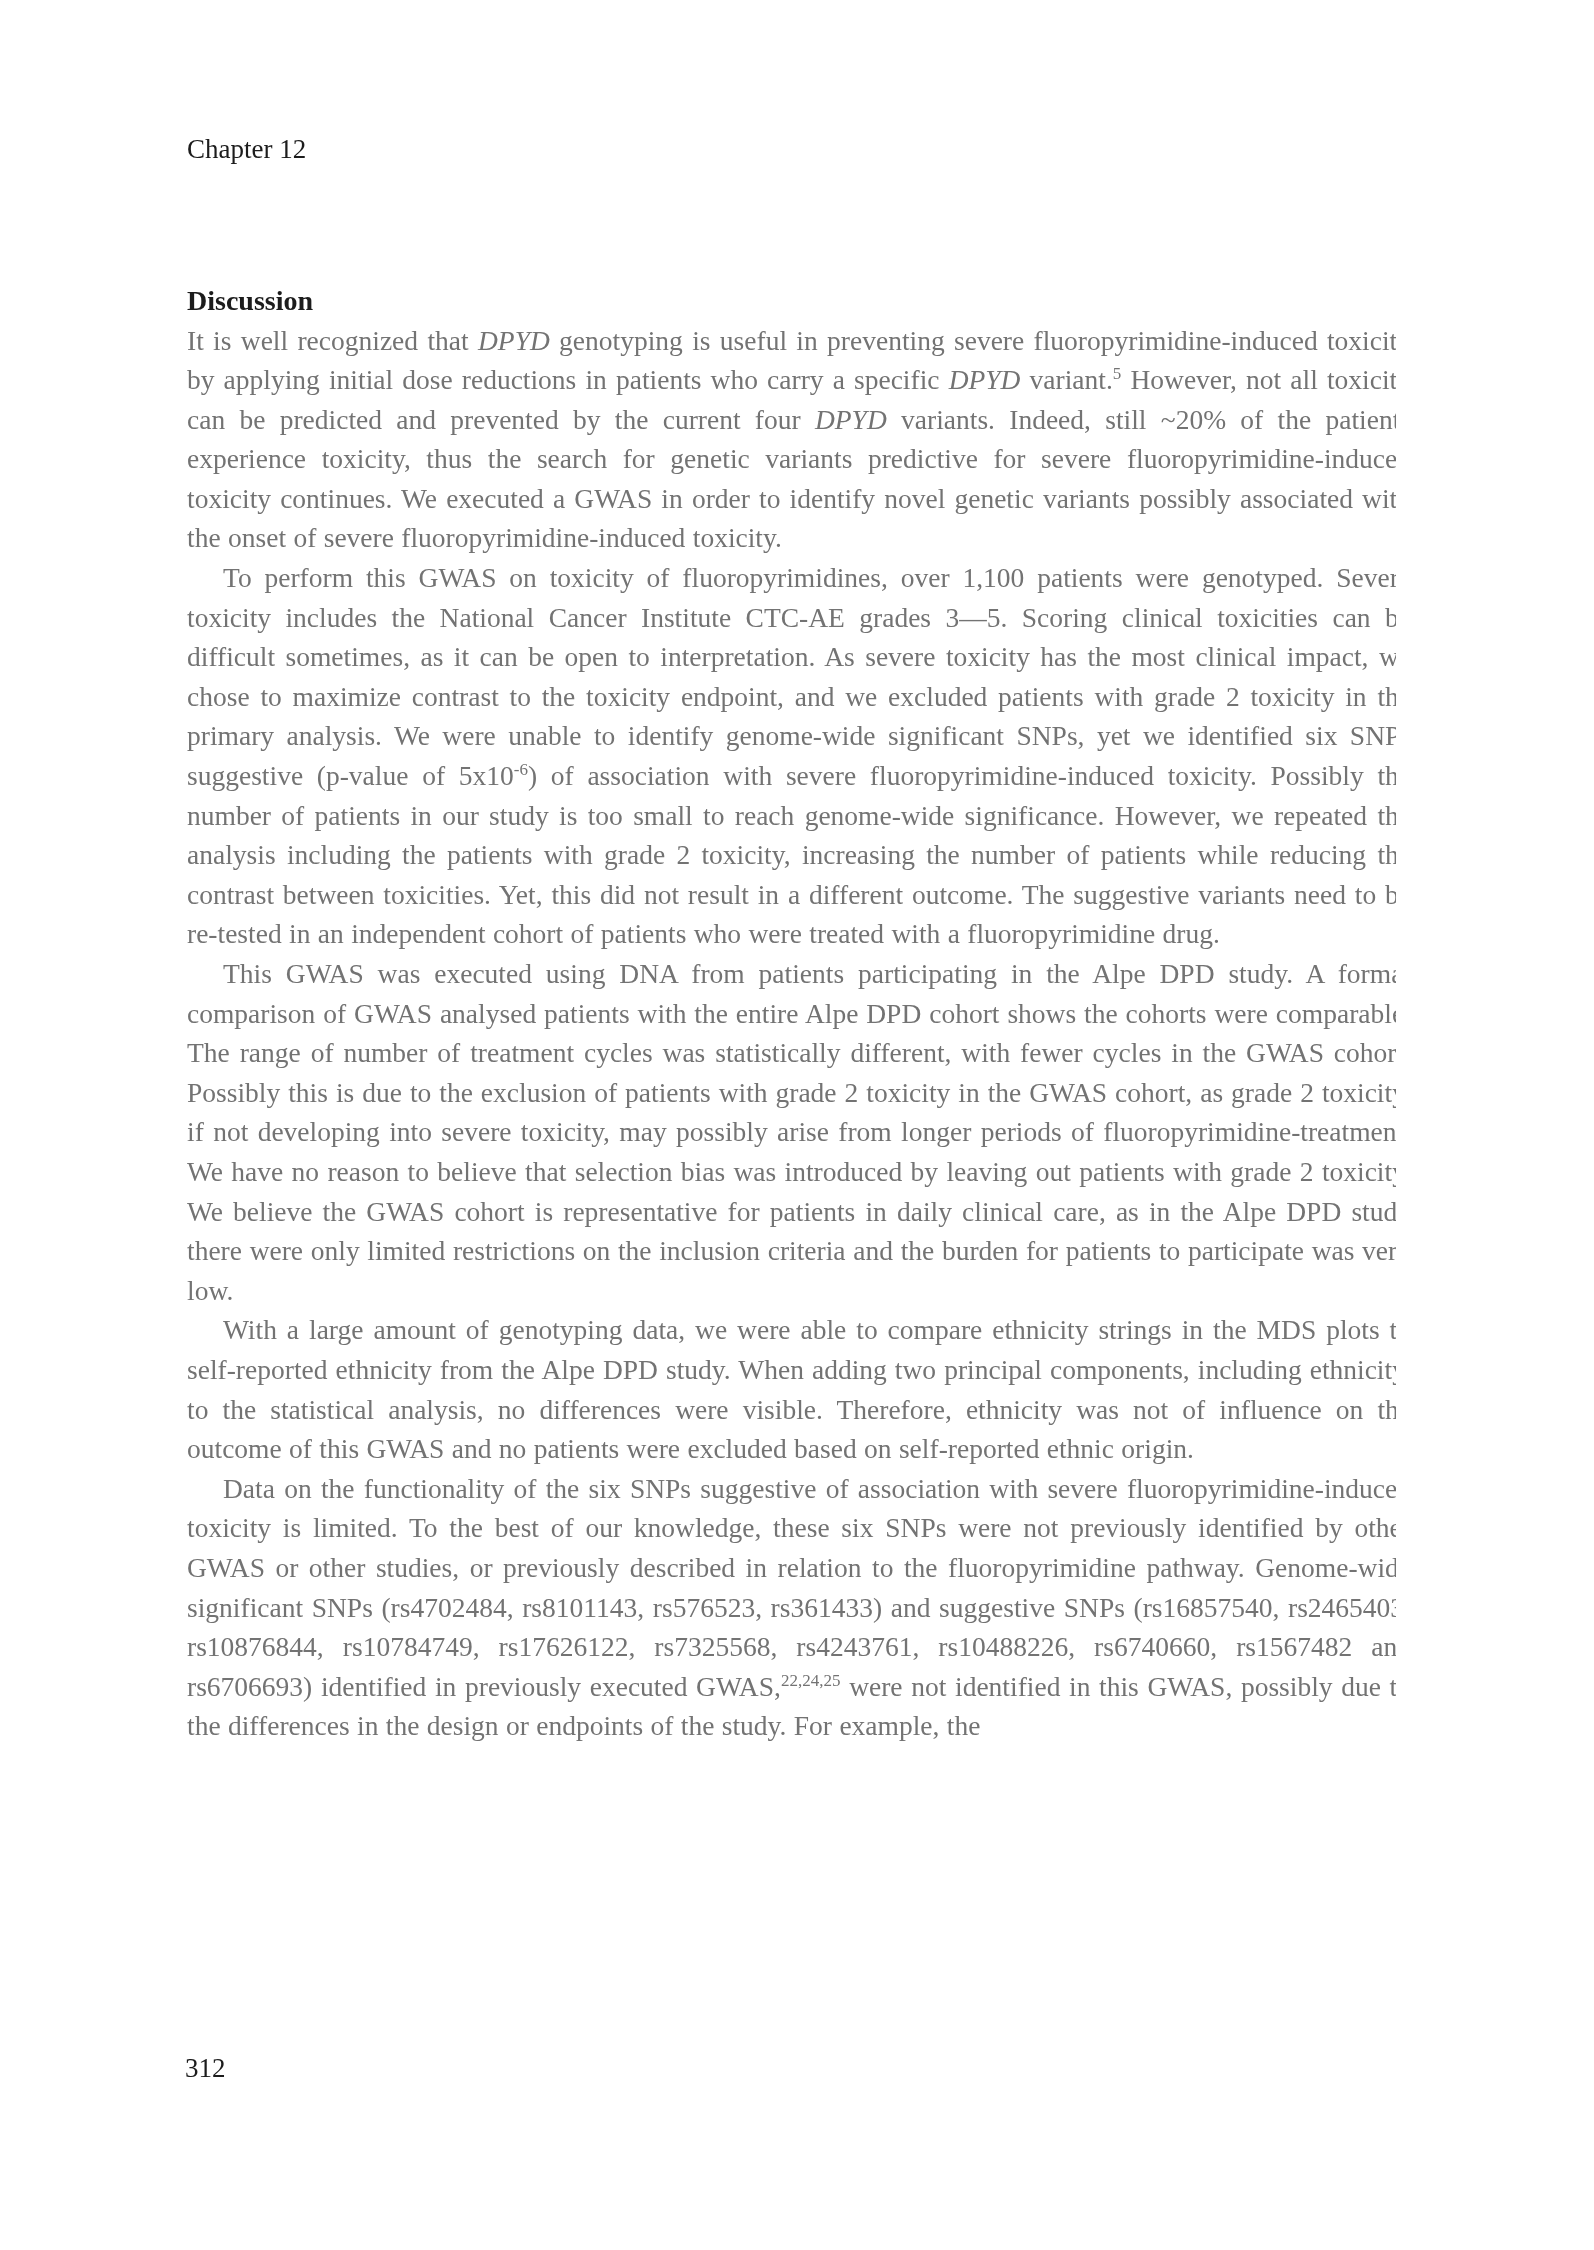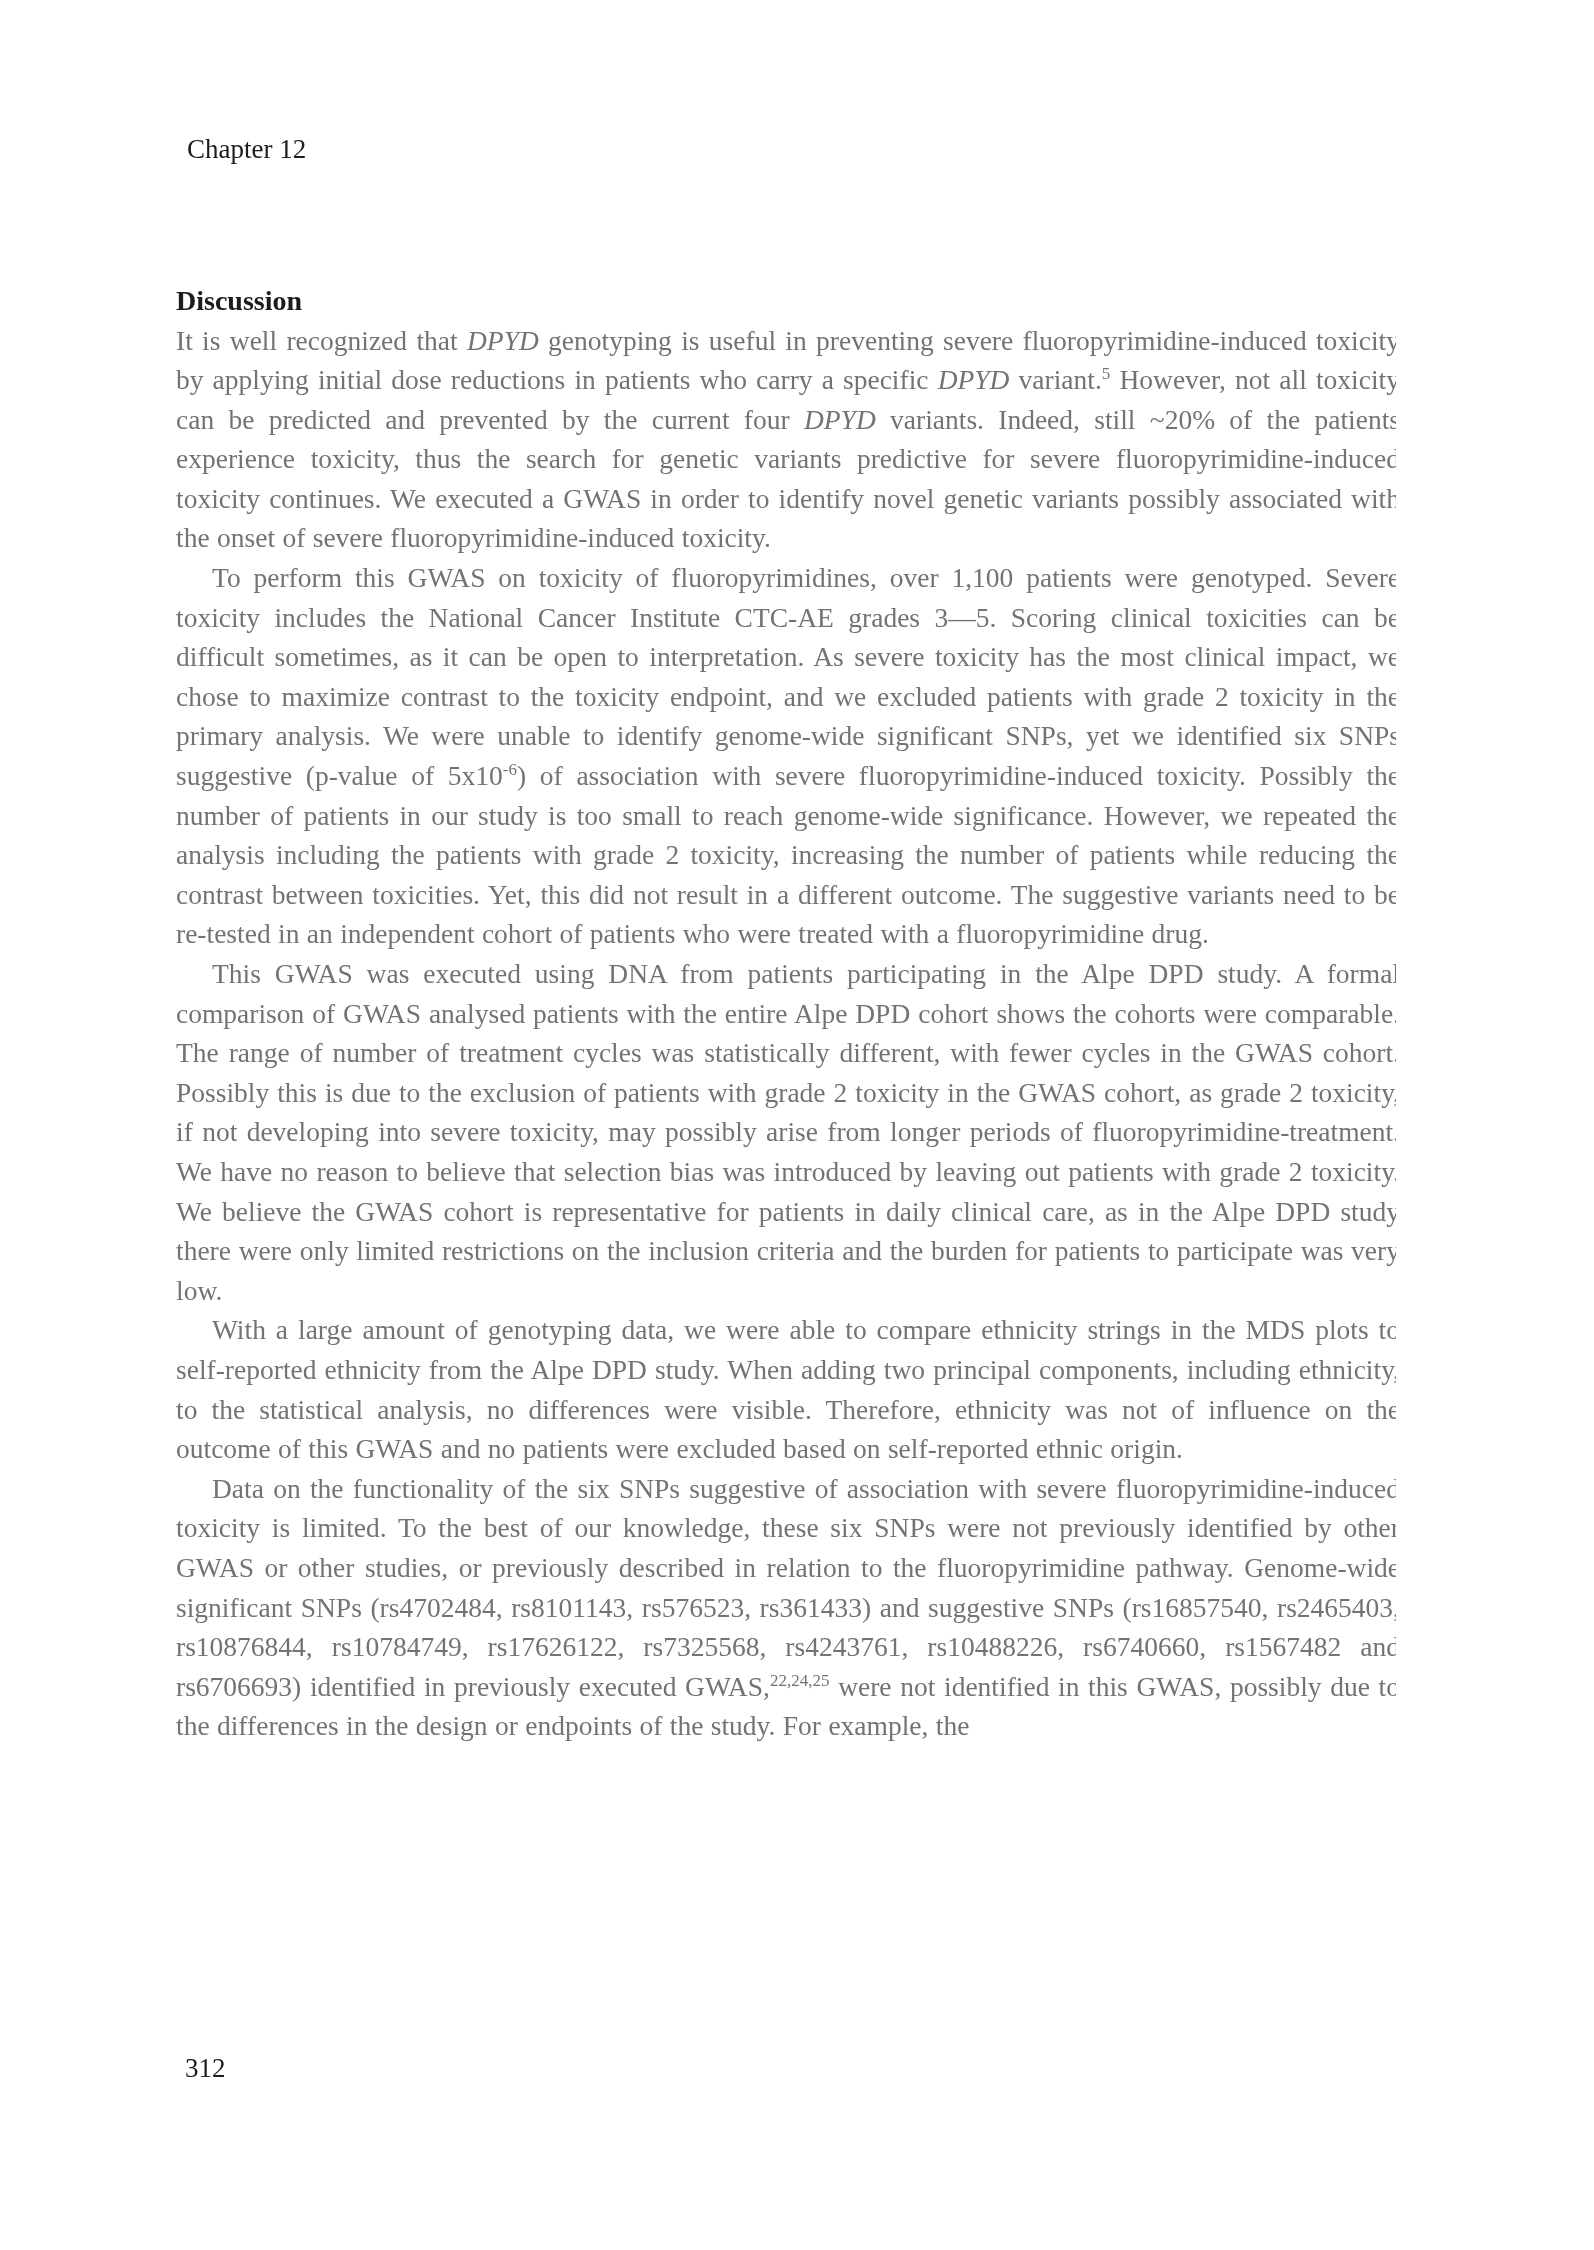--- a/index.html
+++ b/index.html
@@ -19,21 +19,21 @@
   .running-header {
     position: absolute;
     left: 187px;
     top: 133px;
     font-size: 27px;
     line-height: 32px;
     color: #1c1c1c;
   }
   .content {
     position: absolute;
-    left: 176px;
+    left: 187px;
     top: 281px;
     width: 1224px;
   }
   .section-title {
     font-size: 28px;
     font-weight: bold;
     line-height: 39.5px;
     margin: 0;
   }
   .para {

